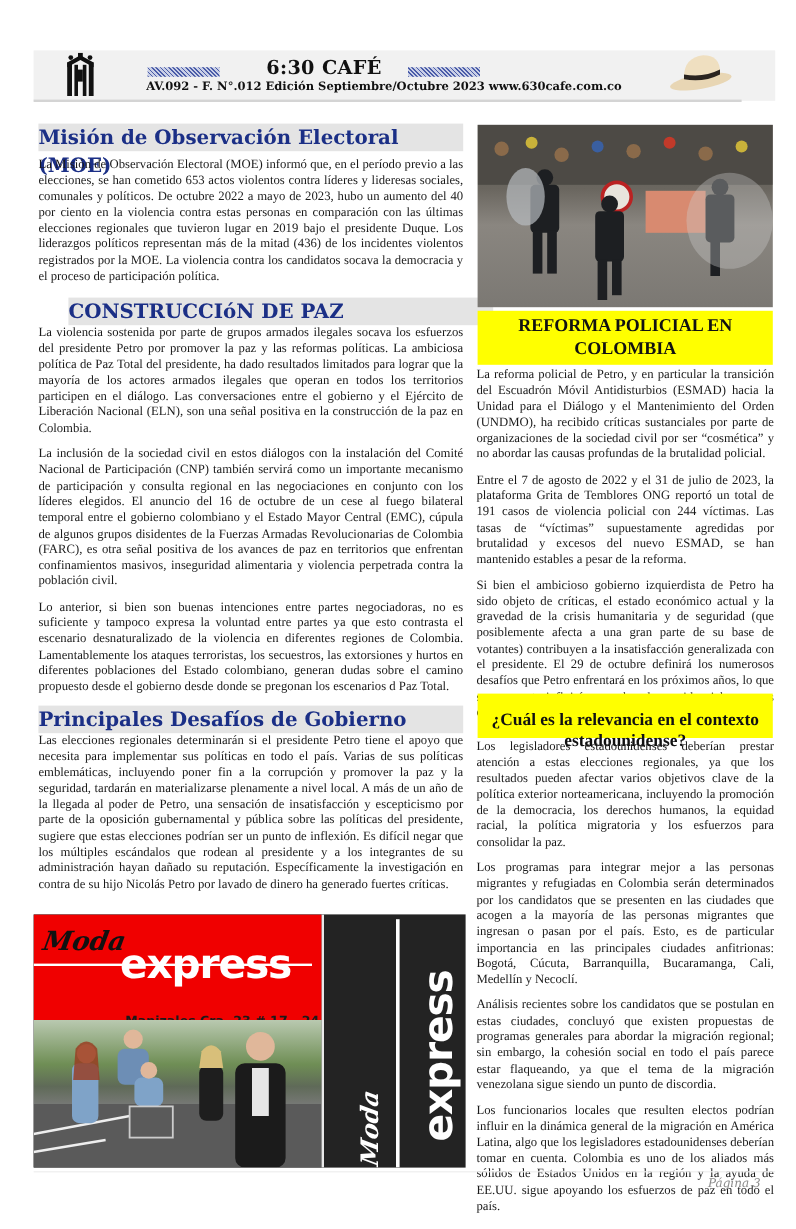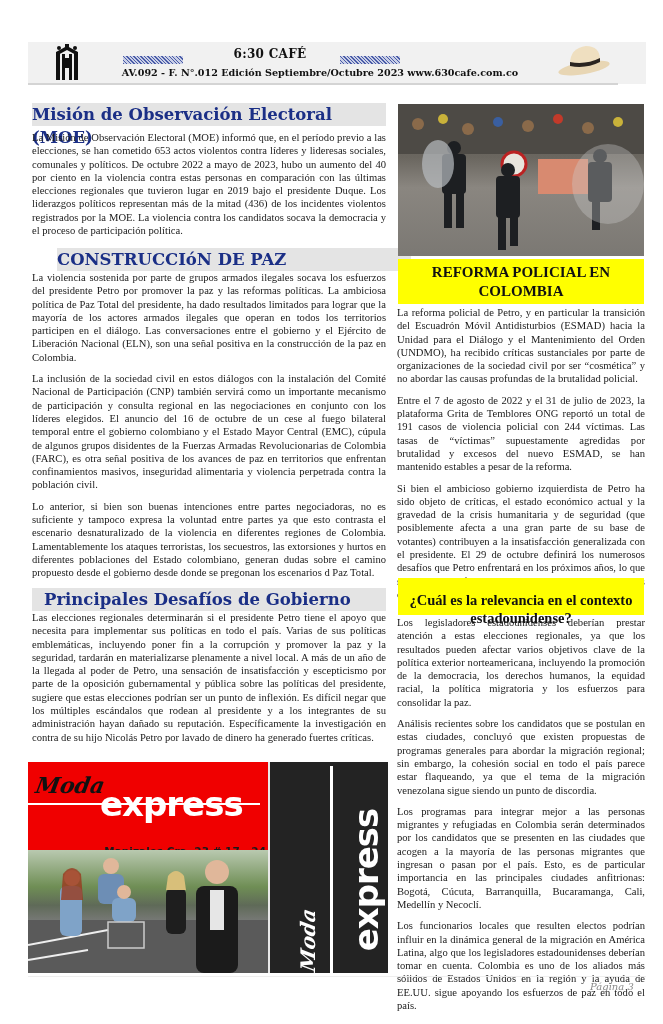--- a/index.html
+++ b/index.html
@@ -9,21 +9,21 @@
   
   .masthead { position: absolute; left: 28px; top: 42px; width: 618px; height: 42px; background: #f1f1f1; }
   .masthead-rule { position: absolute; left: 28px; top: 83px; width: 590px; height: 2px; background: #d4d4d4; }
   .logo { position: absolute; left: 54px; top: 44px; width: 26px; height: 38px; }
   .hat { position: absolute; left: 556px; top: 42px; width: 58px; height: 34px; }
   .hatch { position: absolute; top: 56px; width: 60px; height: 8px;
     background: repeating-linear-gradient(45deg, #4a5ca8 0 1px, #c9cfe6 1px 2.5px); }
   .hatch.left { left: 123px; }
   .hatch.right { left: 340px; }
   .brand { position: absolute; left: 200px; top: 47px; width: 140px; text-align: center;
-    font-family: "DejaVu Serif", serif; font-weight: bold; font-size: 12px; color: #111; letter-spacing: 0.3px; }
+    font-family: "DejaVu Serif", serif; font-weight: bold; font-size: 16px; color: #111; letter-spacing: 0.3px; }
   .edition { position: absolute; left: 100px; top: 67px; width: 440px; text-align: center;
     font-family: "DejaVu Serif", serif; font-weight: bold; font-size: 9.6px; color: #111; white-space: nowrap; }
 
   
   .h-band { position: absolute; background: #e4e4e4; text-align: left; color: #1b2f86;
     font-family: "DejaVu Serif", serif; font-weight: bold; }
   .h-yellow { position: absolute; background: #ffff00; text-align: center; color: #111;
     font-family: "Liberation Serif", serif; font-weight: bold; }
 
   .body-text { position: absolute; font-family: "Liberation Serif", serif; font-size: 10.6px; line-height: 13.3px;
@@ -91,21 +91,21 @@
   <p>La Misión de Observación Electoral (MOE) informó que, en el período previo a las elecciones, se han cometido 653 actos violentos contra líderes y lideresas sociales, comunales y políticos. De octubre 2022 a mayo de 2023, hubo un aumento del 40 por ciento en la violencia contra estas personas en comparación con las últimas elecciones regionales que tuvieron lugar en 2019 bajo el presidente Duque. Los liderazgos políticos representan más de la mitad (436) de los incidentes violentos registrados por la MOE. La violencia contra los candidatos socava la democracia y el proceso de participación política.</p>
 </div>
 
 <div class="h-band" style="left:32px; top:248px; width:354px; height:23px; font-size:16.5px; line-height:23px;margin-left:25px;">CONSTRUCCIóN DE PAZ</div>
 <div class="body-text col-left" style="top:271px;">
   <p>La violencia sostenida por parte de grupos armados ilegales socava los esfuerzos del presidente Petro por promover la paz y las reformas políticas. La ambiciosa política de Paz Total del presidente, ha dado resultados limitados para lograr que la mayoría de los actores armados ilegales que operan en todos los territorios participen en el diálogo. Las conversaciones entre el gobierno y el Ejército de Liberación Nacional (ELN), son una señal positiva en la construcción de la paz en Colombia.</p>
   <p>La inclusión de la sociedad civil en estos diálogos con la instalación del Comité Nacional de Participación (CNP) también servirá como un importante mecanismo de participación y consulta regional en las negociaciones en conjunto con los líderes elegidos. El anuncio del 16 de octubre de un cese al fuego bilateral temporal entre el gobierno colombiano y el Estado Mayor Central (EMC), cúpula de algunos grupos disidentes de la Fuerzas Armadas Revolucionarias de Colombia (FARC), es otra señal positiva de los avances de paz en territorios que enfrentan confinamientos masivos, inseguridad alimentaria y violencia perpetrada contra la población civil.</p>
   <p>Lo anterior, si bien son buenas intenciones entre partes negociadoras, no es suficiente y tampoco expresa la voluntad entre partes ya que esto contrasta el escenario desnaturalizado de la violencia en diferentes regiones de Colombia. Lamentablemente los ataques terroristas, los secuestros, las extorsiones y hurtos en diferentes poblaciones del Estado colombiano, generan dudas sobre el camino propuesto desde el gobierno desde donde se pregonan los escenarios d Paz Total.</p>
 </div>
 
-<div class="h-band" style="left:32px; top:588px; width:354px; height:23px; font-size:16.5px; line-height:23px;padding-left:12px;">Principales Desafíos de Gobierno</div>
+<div class="h-band" style="left:32px; top:588px; width:354px; height:23px; font-size:16.5px; line-height:23px;">Principales Desafíos de Gobierno</div>
 <div class="body-text col-left" style="top:611px;">
   <p>Las elecciones regionales determinarán si el presidente Petro tiene el apoyo que necesita para implementar sus políticas en todo el país. Varias de sus políticas emblemáticas, incluyendo poner fin a la corrupción y promover la paz y la seguridad, tardarán en materializarse plenamente a nivel local. A más de un año de la llegada al poder de Petro, una sensación de insatisfacción y escepticismo por parte de la oposición gubernamental y pública sobre las políticas del presidente, sugiere que estas elecciones podrían ser un punto de inflexión. Es difícil negar que los múltiples escándalos que rodean al presidente y a los integrantes de su administración hayan dañado su reputación. Específicamente la investigación en contra de su hijo Nicolás Petro por lavado de dinero ha generado fuertes críticas.</p>
 </div>
 
 <div class="riot-photo">
   <svg width="246" height="152" viewBox="0 0 246 152">
     <rect x="0" y="0" width="246" height="50" fill="#4d4a45"></rect>
     <g fill="#8a6a4a">
       <circle cx="20" cy="20" r="6"></circle>
         <circle cx="45" cy="15" r="5" fill="#c9b23a"></circle>
@@ -139,22 +139,22 @@
 <div class="h-yellow" style="left:398px; top:259px; width:246px; height:45px; font-size:15px; line-height:19px; padding-top:4px;">REFORMA POLICIAL EN COLOMBIA</div>
 <div class="body-text col-right" style="top:306px;">
   <p>La reforma policial de Petro, y en particular la transición del Escuadrón Móvil Antidisturbios (ESMAD) hacia la Unidad para el Diálogo y el Mantenimiento del Orden (UNDMO), ha recibido críticas sustanciales por parte de organizaciones de la sociedad civil por ser “cosmética” y no abordar las causas profundas de la brutalidad policial.</p>
   <p>Entre el 7 de agosto de 2022 y el 31 de julio de 2023, la plataforma Grita de Temblores ONG reportó un total de 191 casos de violencia policial con 244 víctimas. Las tasas de “víctimas” supuestamente agredidas por brutalidad y excesos del nuevo ESMAD, se han mantenido estables a pesar de la reforma.</p>
   <p>Si bien el ambicioso gobierno izquierdista de Petro ha sido objeto de críticas, el estado económico actual y la gravedad de la crisis humanitaria y de seguridad (que posiblemente afecta a una gran parte de su base de votantes) contribuyen a la insatisfacción generalizada con el presidente. El 29 de octubre definirá los numerosos desafíos que Petro enfrentará en los próximos años, lo que seguramente influirá en su legado presidencial y en sus objetivos políticos.</p>
 </div>
 
 <div class="h-yellow" style="left:398px; top:578px; width:246px; height:37px; font-size:14.5px; line-height:17.5px; padding-top:14px;">¿Cuál es la relevancia en el contexto estadounidense?</div>
 <div class="body-text col-right" style="top:616px;">
   <p>Los legisladores estadounidenses deberían prestar atención a estas elecciones regionales, ya que los resultados pueden afectar varios objetivos clave de la política exterior norteamericana, incluyendo la promoción de la democracia, los derechos humanos, la equidad racial, la política migratoria y los esfuerzos para consolidar la paz.</p>
+  <p>Los programas para integrar mejor a las personas migrantes y refugiadas en Colombia serán determinados por los candidatos que se presenten en las ciudades que acogen a la mayoría de las personas migrantes que ingresan o pasan por el país. Esto, es de particular importancia en las principales ciudades anfitrionas: Bogotá, Cúcuta, Barranquilla, Bucaramanga, Cali, Medellín y Necoclí.</p>
   <p>Análisis recientes sobre los candidatos que se postulan en estas ciudades, concluyó que existen propuestas de programas generales para abordar la migración regional; sin embargo, la cohesión social en todo el país parece estar flaqueando, ya que el tema de la migración venezolana sigue siendo un punto de discordia.</p>
-  <p>Los programas para integrar mejor a las personas migrantes y refugiadas en Colombia serán determinados por los candidatos que se presenten en las ciudades que acogen a la mayoría de las personas migrantes que ingresan o pasan por el país. Esto, es de particular importancia en las principales ciudades anfitrionas: Bogotá, Cúcuta, Barranquilla, Bucaramanga, Cali, Medellín y Necoclí.</p>
   <p>Los funcionarios locales que resulten electos podrían influir en la dinámica general de la migración en América Latina, algo que los legisladores estadounidenses deberían tomar en cuenta. Colombia es uno de los aliados más sólidos de Estados Unidos en la región y la ayuda de EE.UU. sigue apoyando los esfuerzos de paz en todo el país.</p>
 </div>
 
 <div class="ad">
   <div class="ad-red">
     <div class="express-line"></div>
     <div class="moda-script">Moda</div>
     <div class="express">express</div>
     <div class="ad-address">Manizales Cra. 23 # 17 - 24</div>
   </div>

